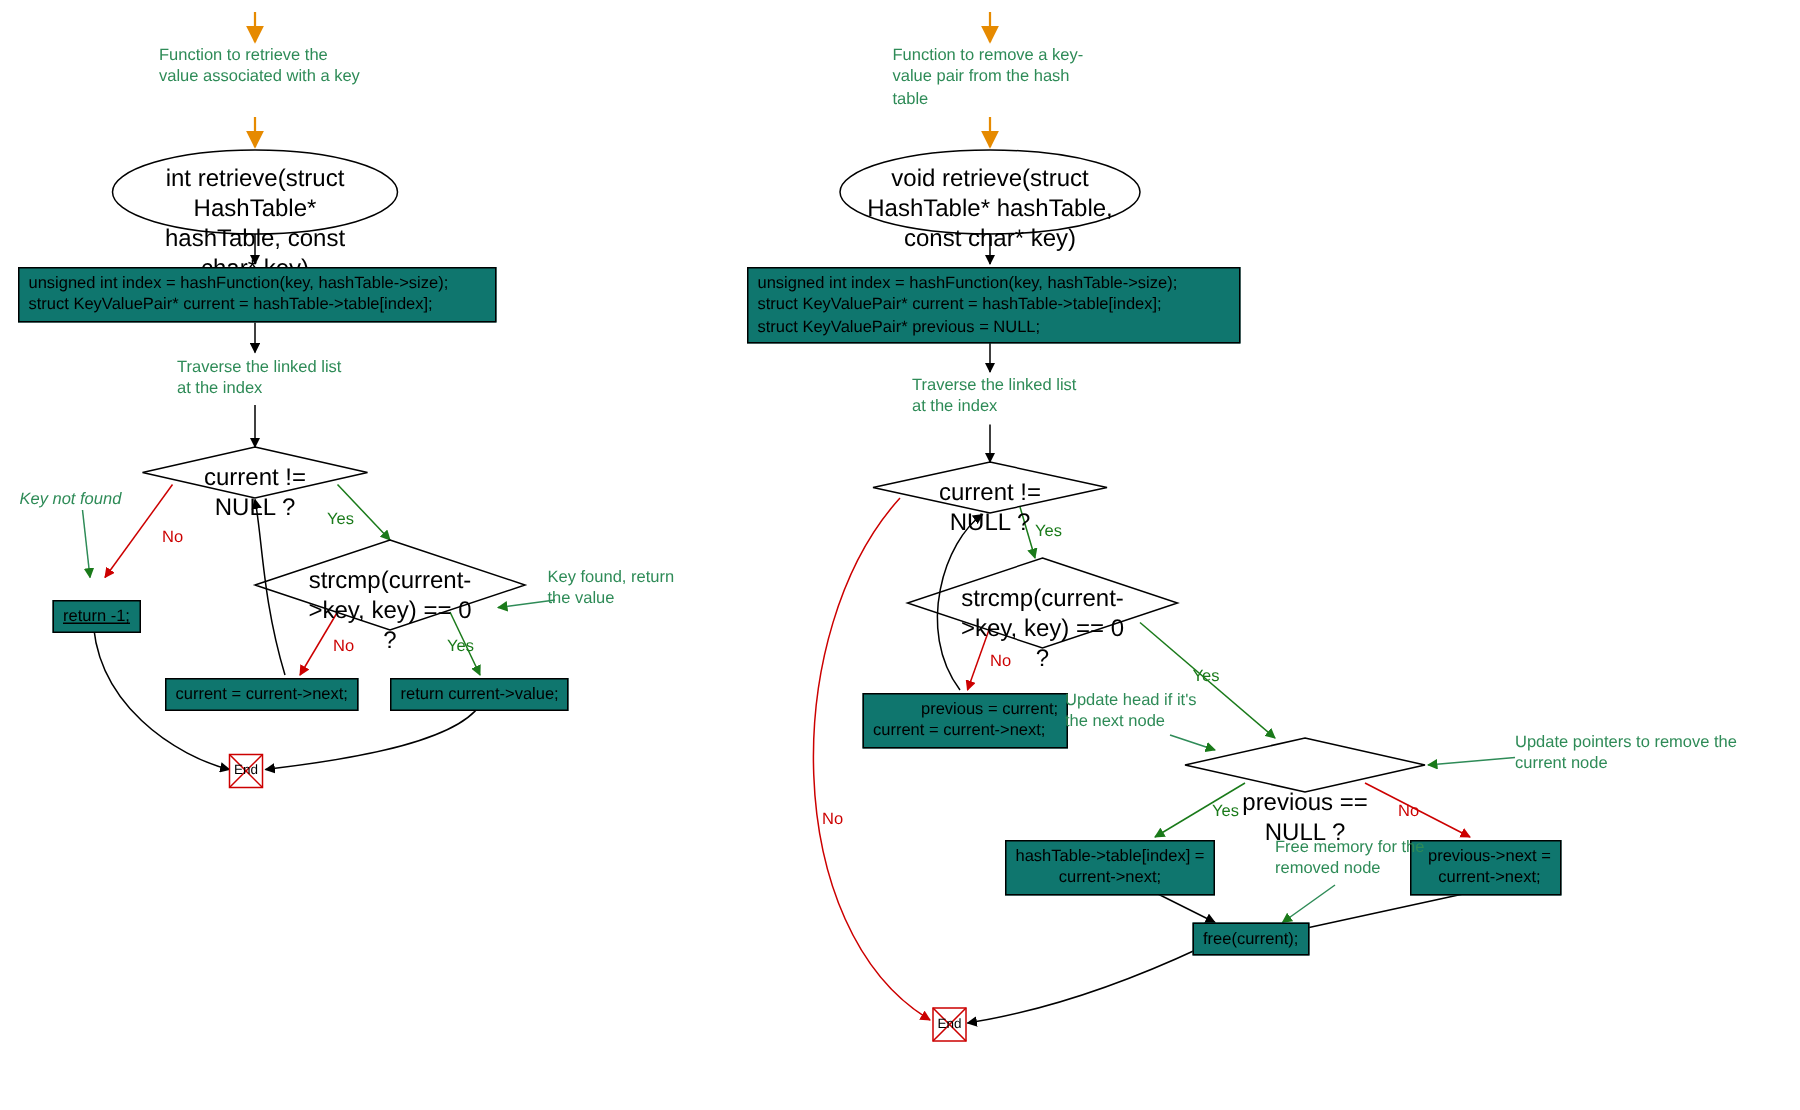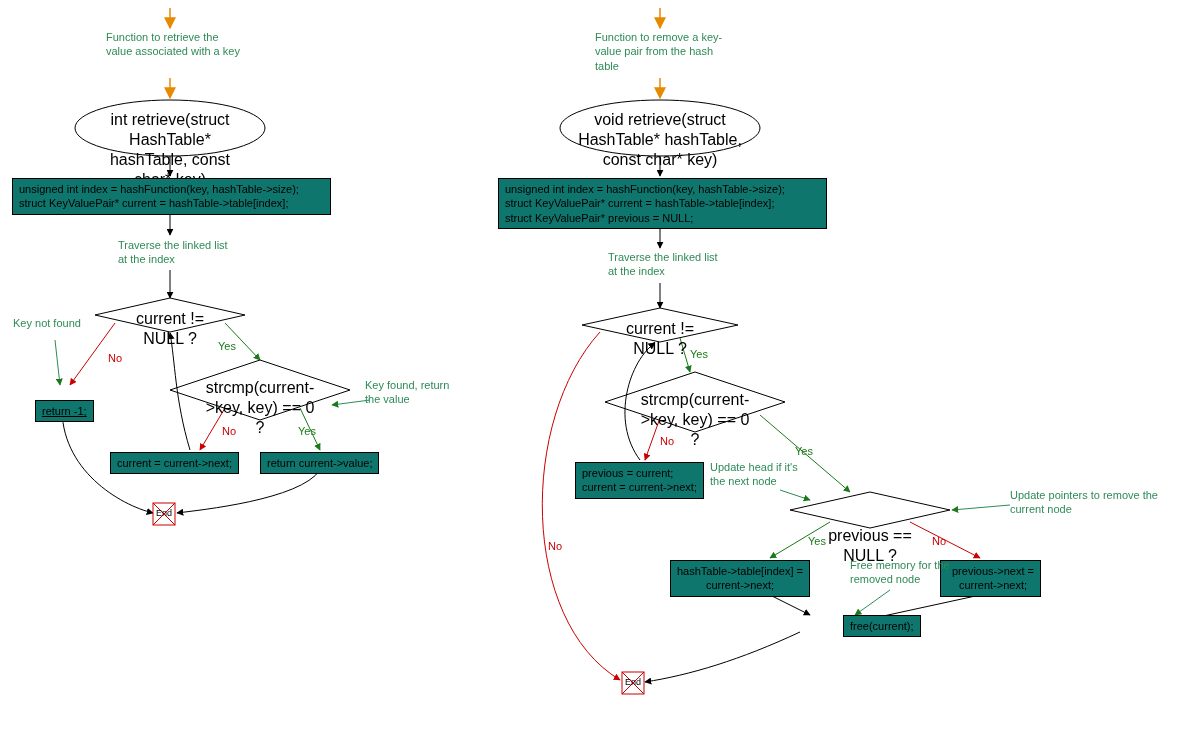--- a/index.html
+++ b/index.html
@@ -158,21 +158,21 @@
 value associated with
 a key</div>
 <div class="node-text" style="left:90px; top:110px; width:160px;">int retrieve(struct
 HashTable* hashTable, const
 char* key)</div>
 <div class="box" style="left:12px; top:178px; width:305px;"><span style="white-space:pre-line;">unsigned int index = hashFunction(key, hashTable-&gt;size);
 struct KeyValuePair* current = hashTable-&gt;table[index];</span></div>
 <div class="comment" style="left:118px; top:238px; width:120px;">Traverse the linked
 list at the index</div>
 <div class="node-text" style="left:117px; top:309px; width:106px;">current != NULL ?</div>
-<div class="comment" style="left:13px; top:316px;">Key not found</div>
+<div class="comment" style="left:13px; top:326px;font-style:italic;">Key not found</div>
 <div class="edge-label no" style="left:108px; top:352px;">No</div>
 <div class="edge-label yes" style="left:218px; top:340px;">Yes</div>
 <div class="box" style="left:35px; top:400px;text-decoration:underline;"><span>return -1;</span></div>
 <div class="node-text" style="left:200px; top:378px; width:120px;">strcmp(current-&gt;key,
 key) == 0 ?</div>
 <div class="comment" style="left:365px; top:378px; width:100px;">Key found,
 return the value</div>
 <div class="edge-label no" style="left:222px; top:425px;">No</div>
 <div class="edge-label yes" style="left:298px; top:425px;">Yes</div>
 <div class="box" style="left:110px; top:452px;"><span>current = current-&gt;next;</span></div>
@@ -190,29 +190,29 @@
 struct KeyValuePair* previous = NULL;</span></div>
 <div class="comment" style="left:608px; top:250px; width:120px;">Traverse the linked
 list at the index</div>
 <div class="node-text" style="left:607px; top:319px; width:106px;">current != NULL ?</div>
 <div class="edge-label yes" style="left:690px; top:348px;">Yes</div>
 <div class="edge-label no" style="left:548px; top:540px;">No</div>
 <div class="node-text" style="left:635px; top:390px; width:120px;">strcmp(current-&gt;key,
 key) == 0 ?</div>
 <div class="edge-label no" style="left:660px; top:435px;">No</div>
 <div class="edge-label yes" style="left:795px; top:445px;">Yes</div>
-<div class="box" style="left:575px; top:462px;"><span style="white-space:pre-line;">previous = current;
+<div class="box" style="left:575px; top:462px;"><span style="white-space:pre-line;margin-left:32px;">previous = current;
 current = current-&gt;next;</span></div>
 <div class="comment" style="left:710px; top:460px; width:105px;">Update head if
 it's the next node</div>
 <div class="node-text" style="left:812px; top:526px; width:116px;">previous == NULL ?</div>
 <div class="comment" style="left:1010px; top:488px; width:160px;">Update pointers to remove
 the current node</div>
 <div class="edge-label yes" style="left:808px; top:535px;">Yes</div>
 <div class="edge-label no" style="left:932px; top:535px;">No</div>
 <div class="box" style="left:670px; top:560px; text-align:center;"><span style="white-space:pre-line;">hashTable-&gt;table[index] =
 current-&gt;next;</span></div>
 <div class="box" style="left:940px; top:560px; text-align:center;padding-left:11px;"><span style="white-space:pre-line;">previous-&gt;next =
 current-&gt;next;</span></div>
 <div class="comment" style="left:850px; top:558px; width:100px;">Free memory for
 the removed node</div>
-<div class="box" style="left:795px; top:615px;margin-left:48px;"><span>free(current);</span></div>
+<div class="box" style="left:795px; top:615px;"><span>free(current);</span></div>
 <div class="node-text" style="left:621px; top:677px; width:24px; font-size:9px;">End</div>
 
 </body></html>

